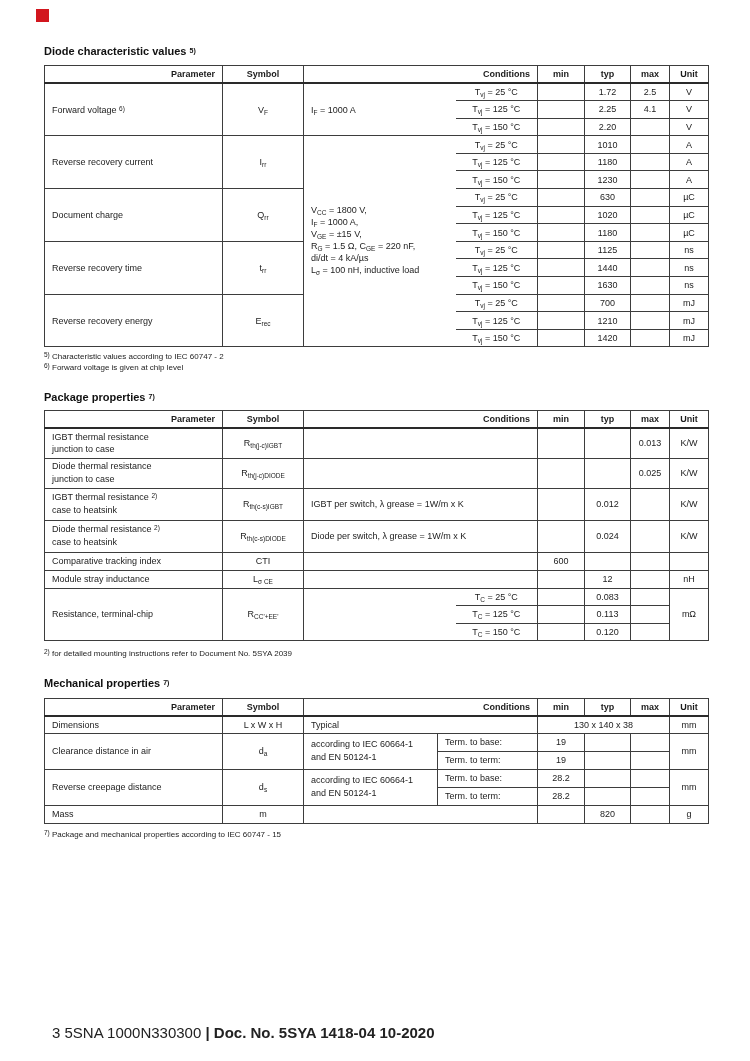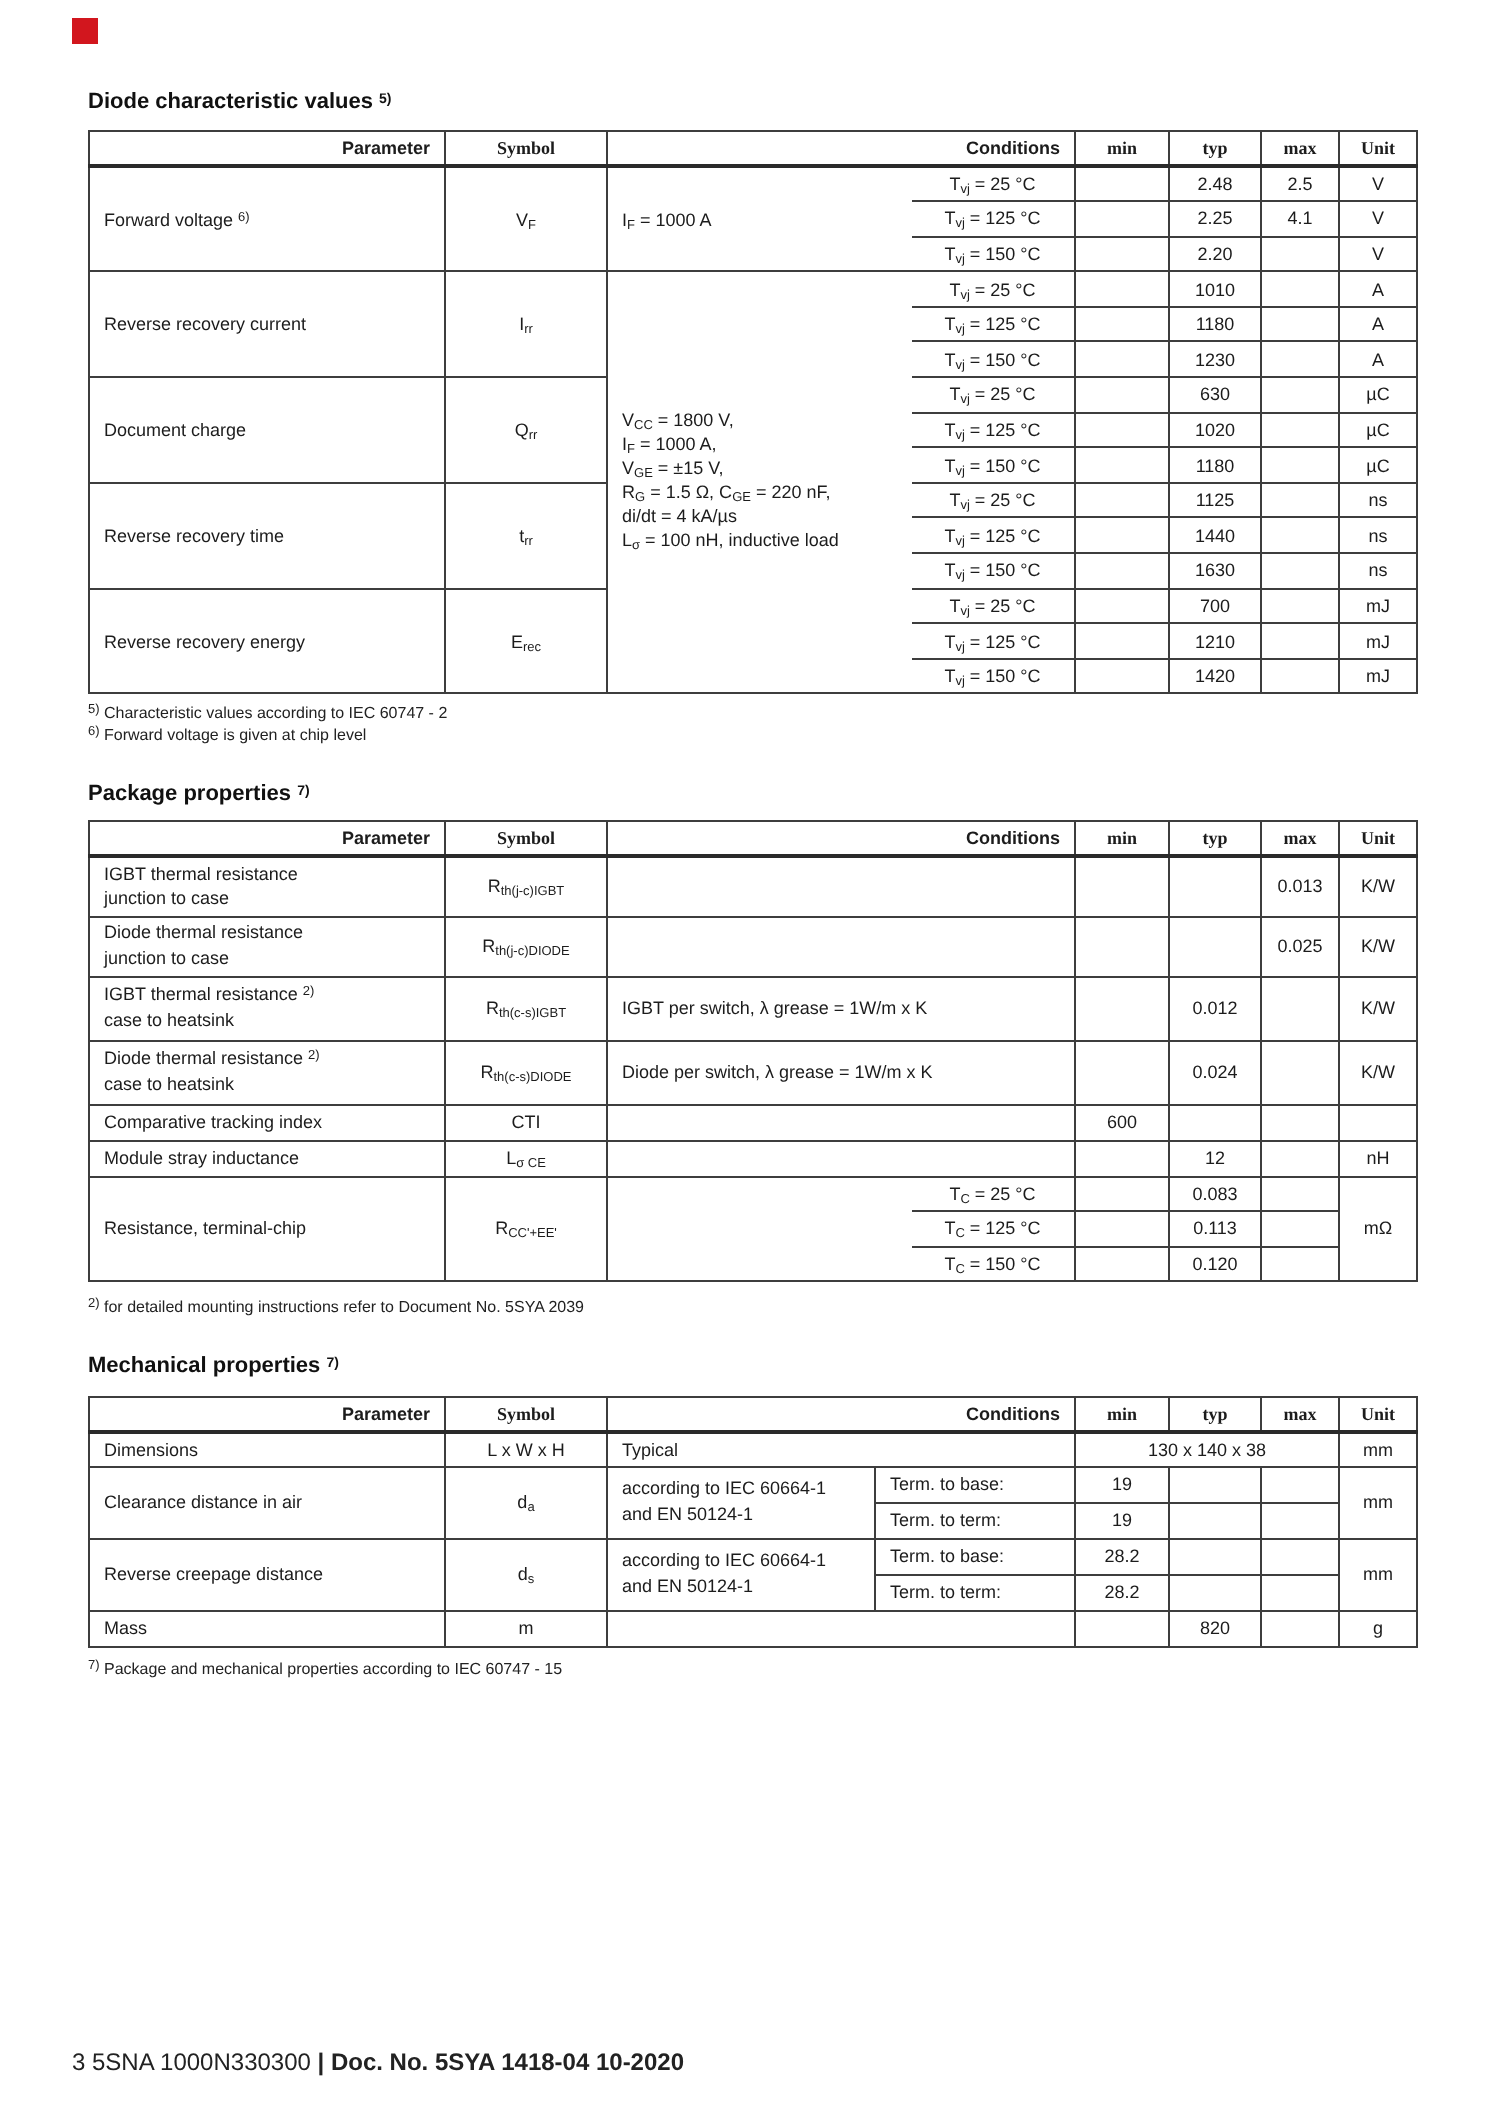--- a/index.html
+++ b/index.html
@@ -6,33 +6,33 @@
   body{width:750px;height:1061px;background:#ffffff;position:relative;overflow:hidden;
        font-family:"Liberation Sans","DejaVu Sans",sans-serif;color:#1e1e1e;}
   .marker{position:absolute;left:36px;top:9px;width:13px;height:13px;}
   .sec{position:absolute;left:44px;width:664px;}
   .sec-title{font-size:11px;font-weight:bold;color:#111;margin:0;}
   .sec-title sup{font-size:7px;}
   table{border-collapse:collapse;table-layout:fixed;width:664px;font-size:9px;color:#1c1c1c;}
   td,th{border:1px solid #3d3d3d;vertical-align:middle;padding:0 3px;overflow:hidden;}
   table{border:1.5px solid #222;}
   th{font-weight:bold;text-align:right;height:16px;border-bottom:2px solid #2a2a2a;padding:0 7px;}
-  th.c{text-align:center;padding:0 2px;font-family:Liberation Serif, serif;}
+  th.c{text-align:center;padding:0 2px;}
   td.pl{text-align:left;padding:0 7px;}
   td.c{text-align:center;padding:0 2px;}
   td.nl{border-left:none;}
   td.nr{border-right:none;}
   .lh{line-height:1.4;}
   .condblock{line-height:1.33;}
   sub{font-size:6.5px;line-height:0;vertical-align:-1.5px;}
   sup{font-size:6.5px;line-height:0;vertical-align:2.5px;}
   tr.r176{height:17.6px;} tr.r17{height:17px;} tr.r18{height:18px;}
   tr.r30{height:30px;} tr.r32{height:32px;}
   .fn{position:absolute;left:44px;font-size:8px;color:#222;line-height:1.38;}
-  .footer{position:absolute;left:36px;top:1024px;font-size:12px;color:#222;text-align:center;}
+  .footer{position:absolute;left:52px;top:1024px;font-size:15px;color:#222;text-align:center;}
   .footer b{font-weight:bold;}
 </style>
 </head>
 <body>
 
 <div class="marker" style="background: rgb(210, 22, 30);"></div>
 
 <h2 class="sec sec-title" style="top:45px;">Diode characteristic values <sup>5)</sup></h2>
 
 <div class="sec" style="top:65px;">
@@ -57,21 +57,21 @@
     <th class="c">max</th>
     <th class="c">Unit</th>
   </tr>
 
   <tr class="r176">
     <td class="pl" rowspan="3">Forward voltage <sup>6)</sup></td>
     <td class="c" rowspan="3">V<sub>F</sub></td>
     <td class="pl nr" rowspan="3">I<sub>F</sub> = 1000 A</td>
     <td class="c nl">T<sub>vj</sub> = 25 °C</td>
     <td class="c"></td>
-    <td class="c">2.48</td>
+    <td class="c">1.72</td>
     <td class="c">2.5</td>
     <td class="c">V</td>
   </tr>
   <tr class="r176">
     <td class="c nl">T<sub>vj</sub> = 125 °C</td>
     <td class="c"></td>
     <td class="c">2.25</td>
     <td class="c">4.1</td>
     <td class="c">V</td>
   </tr>

